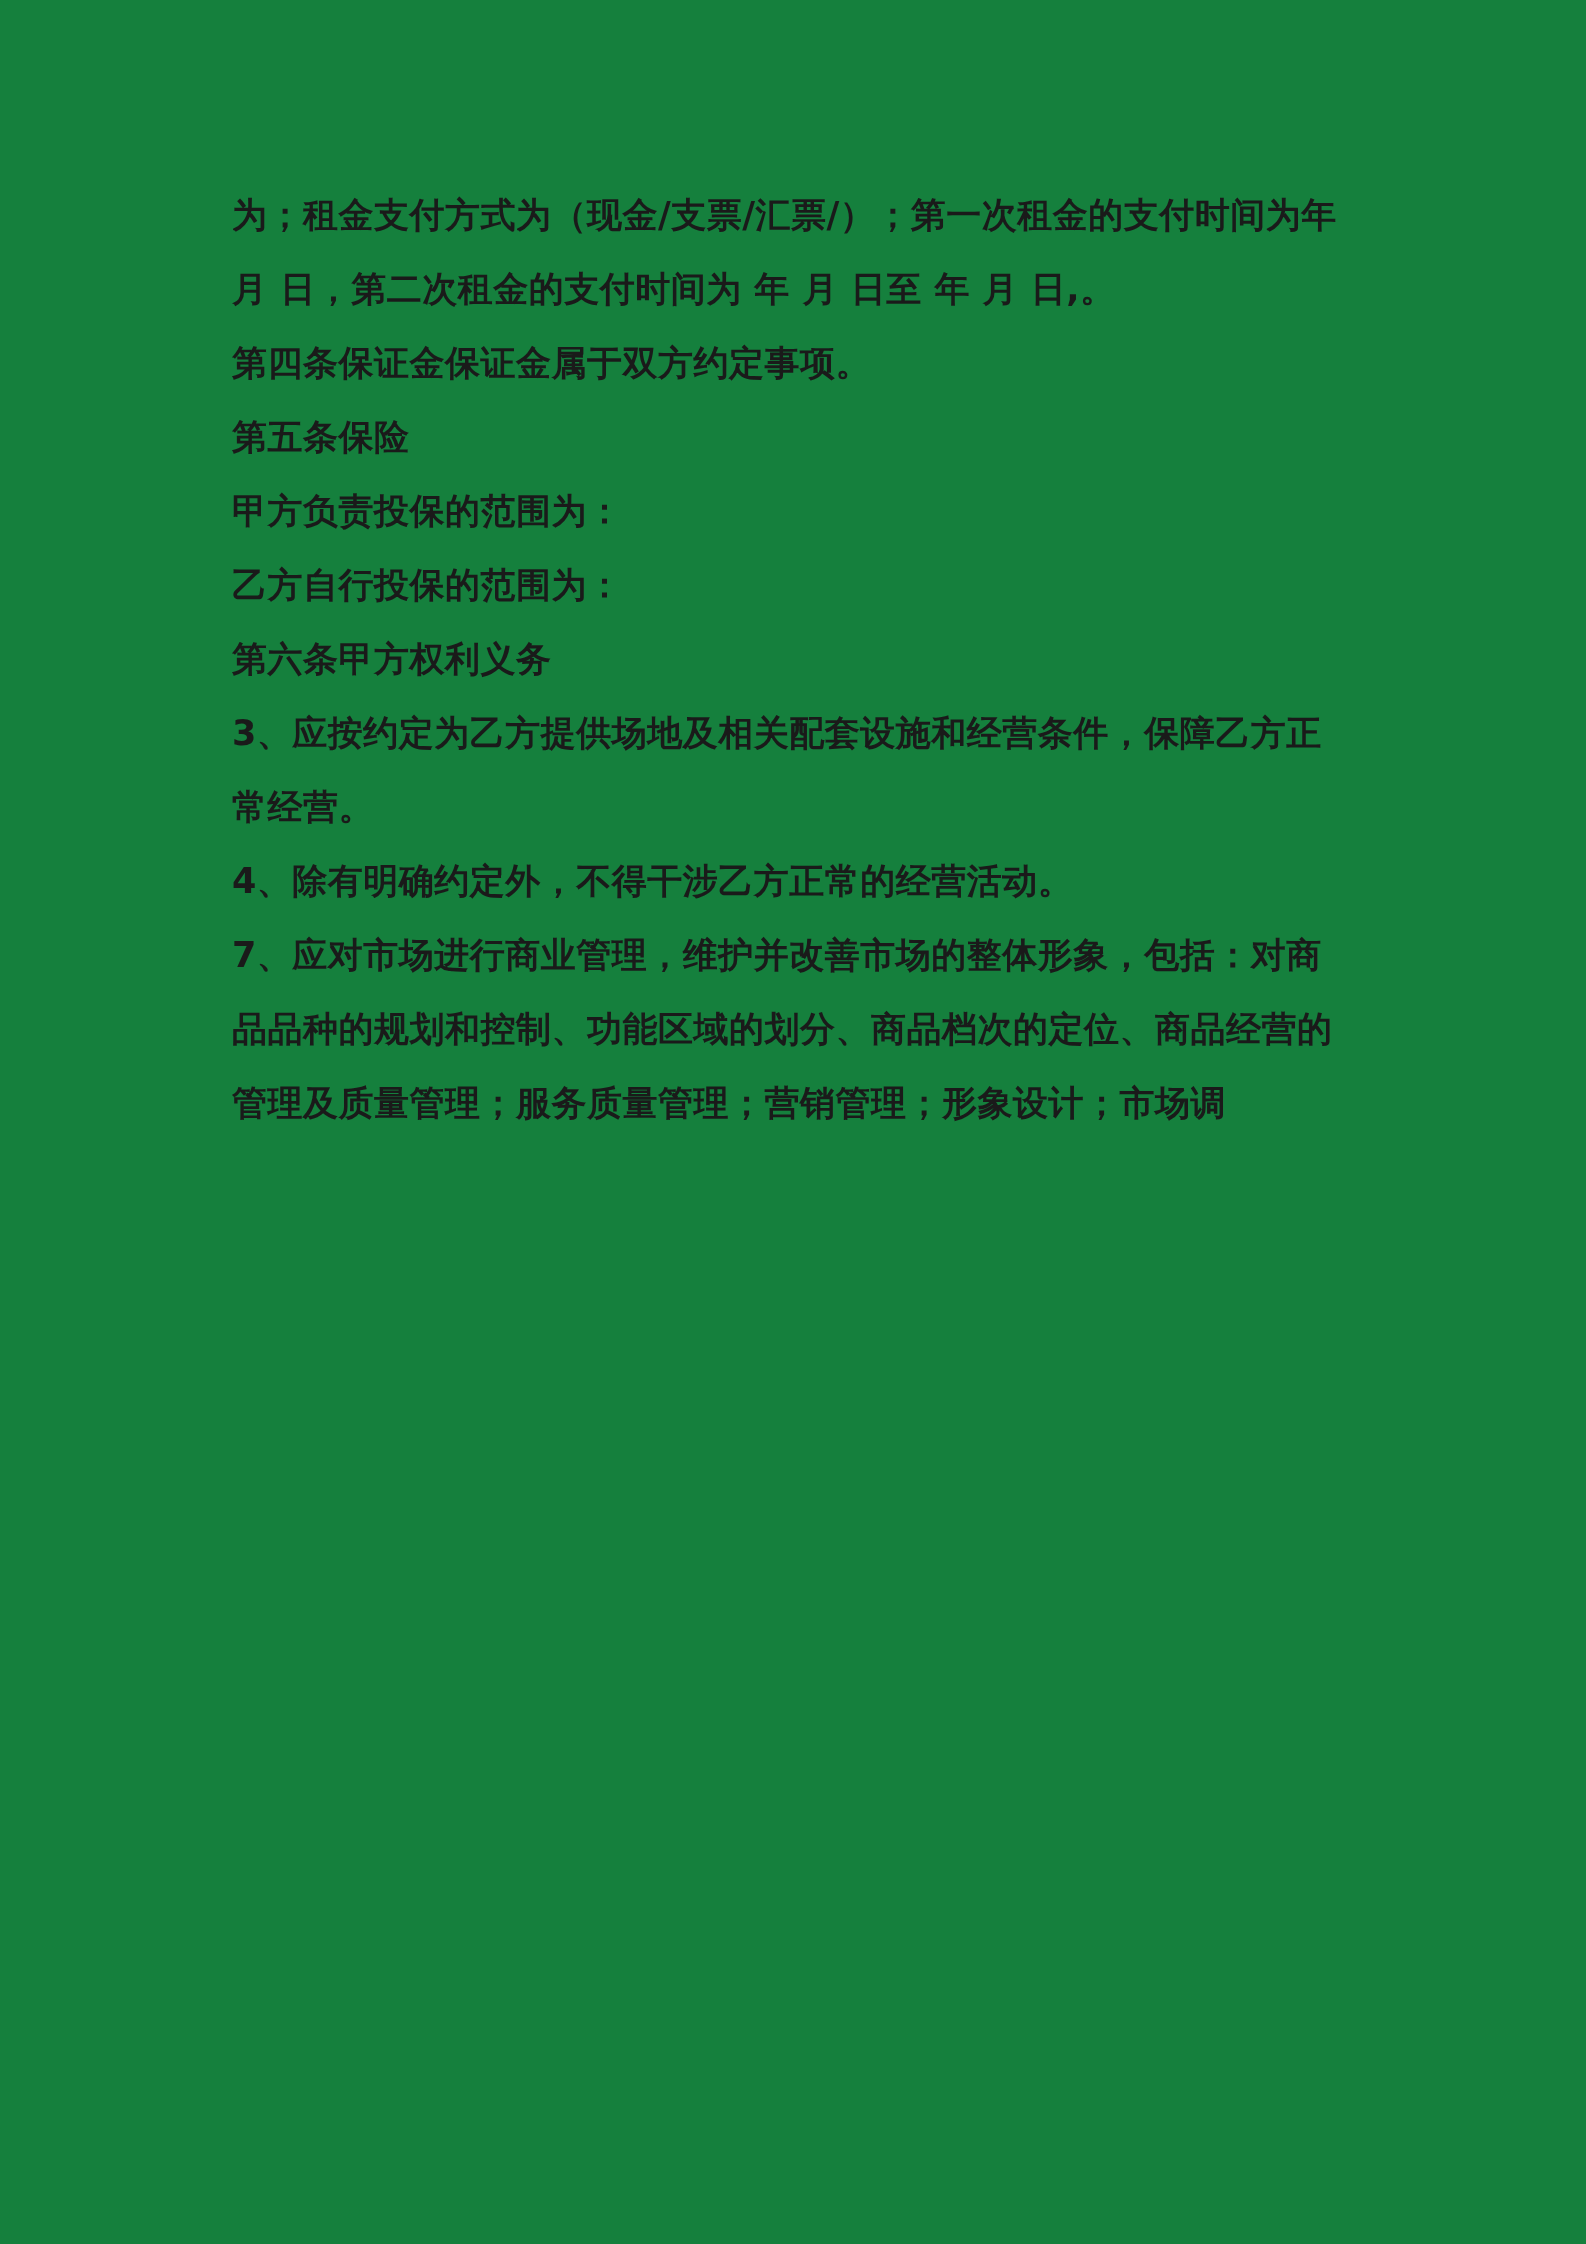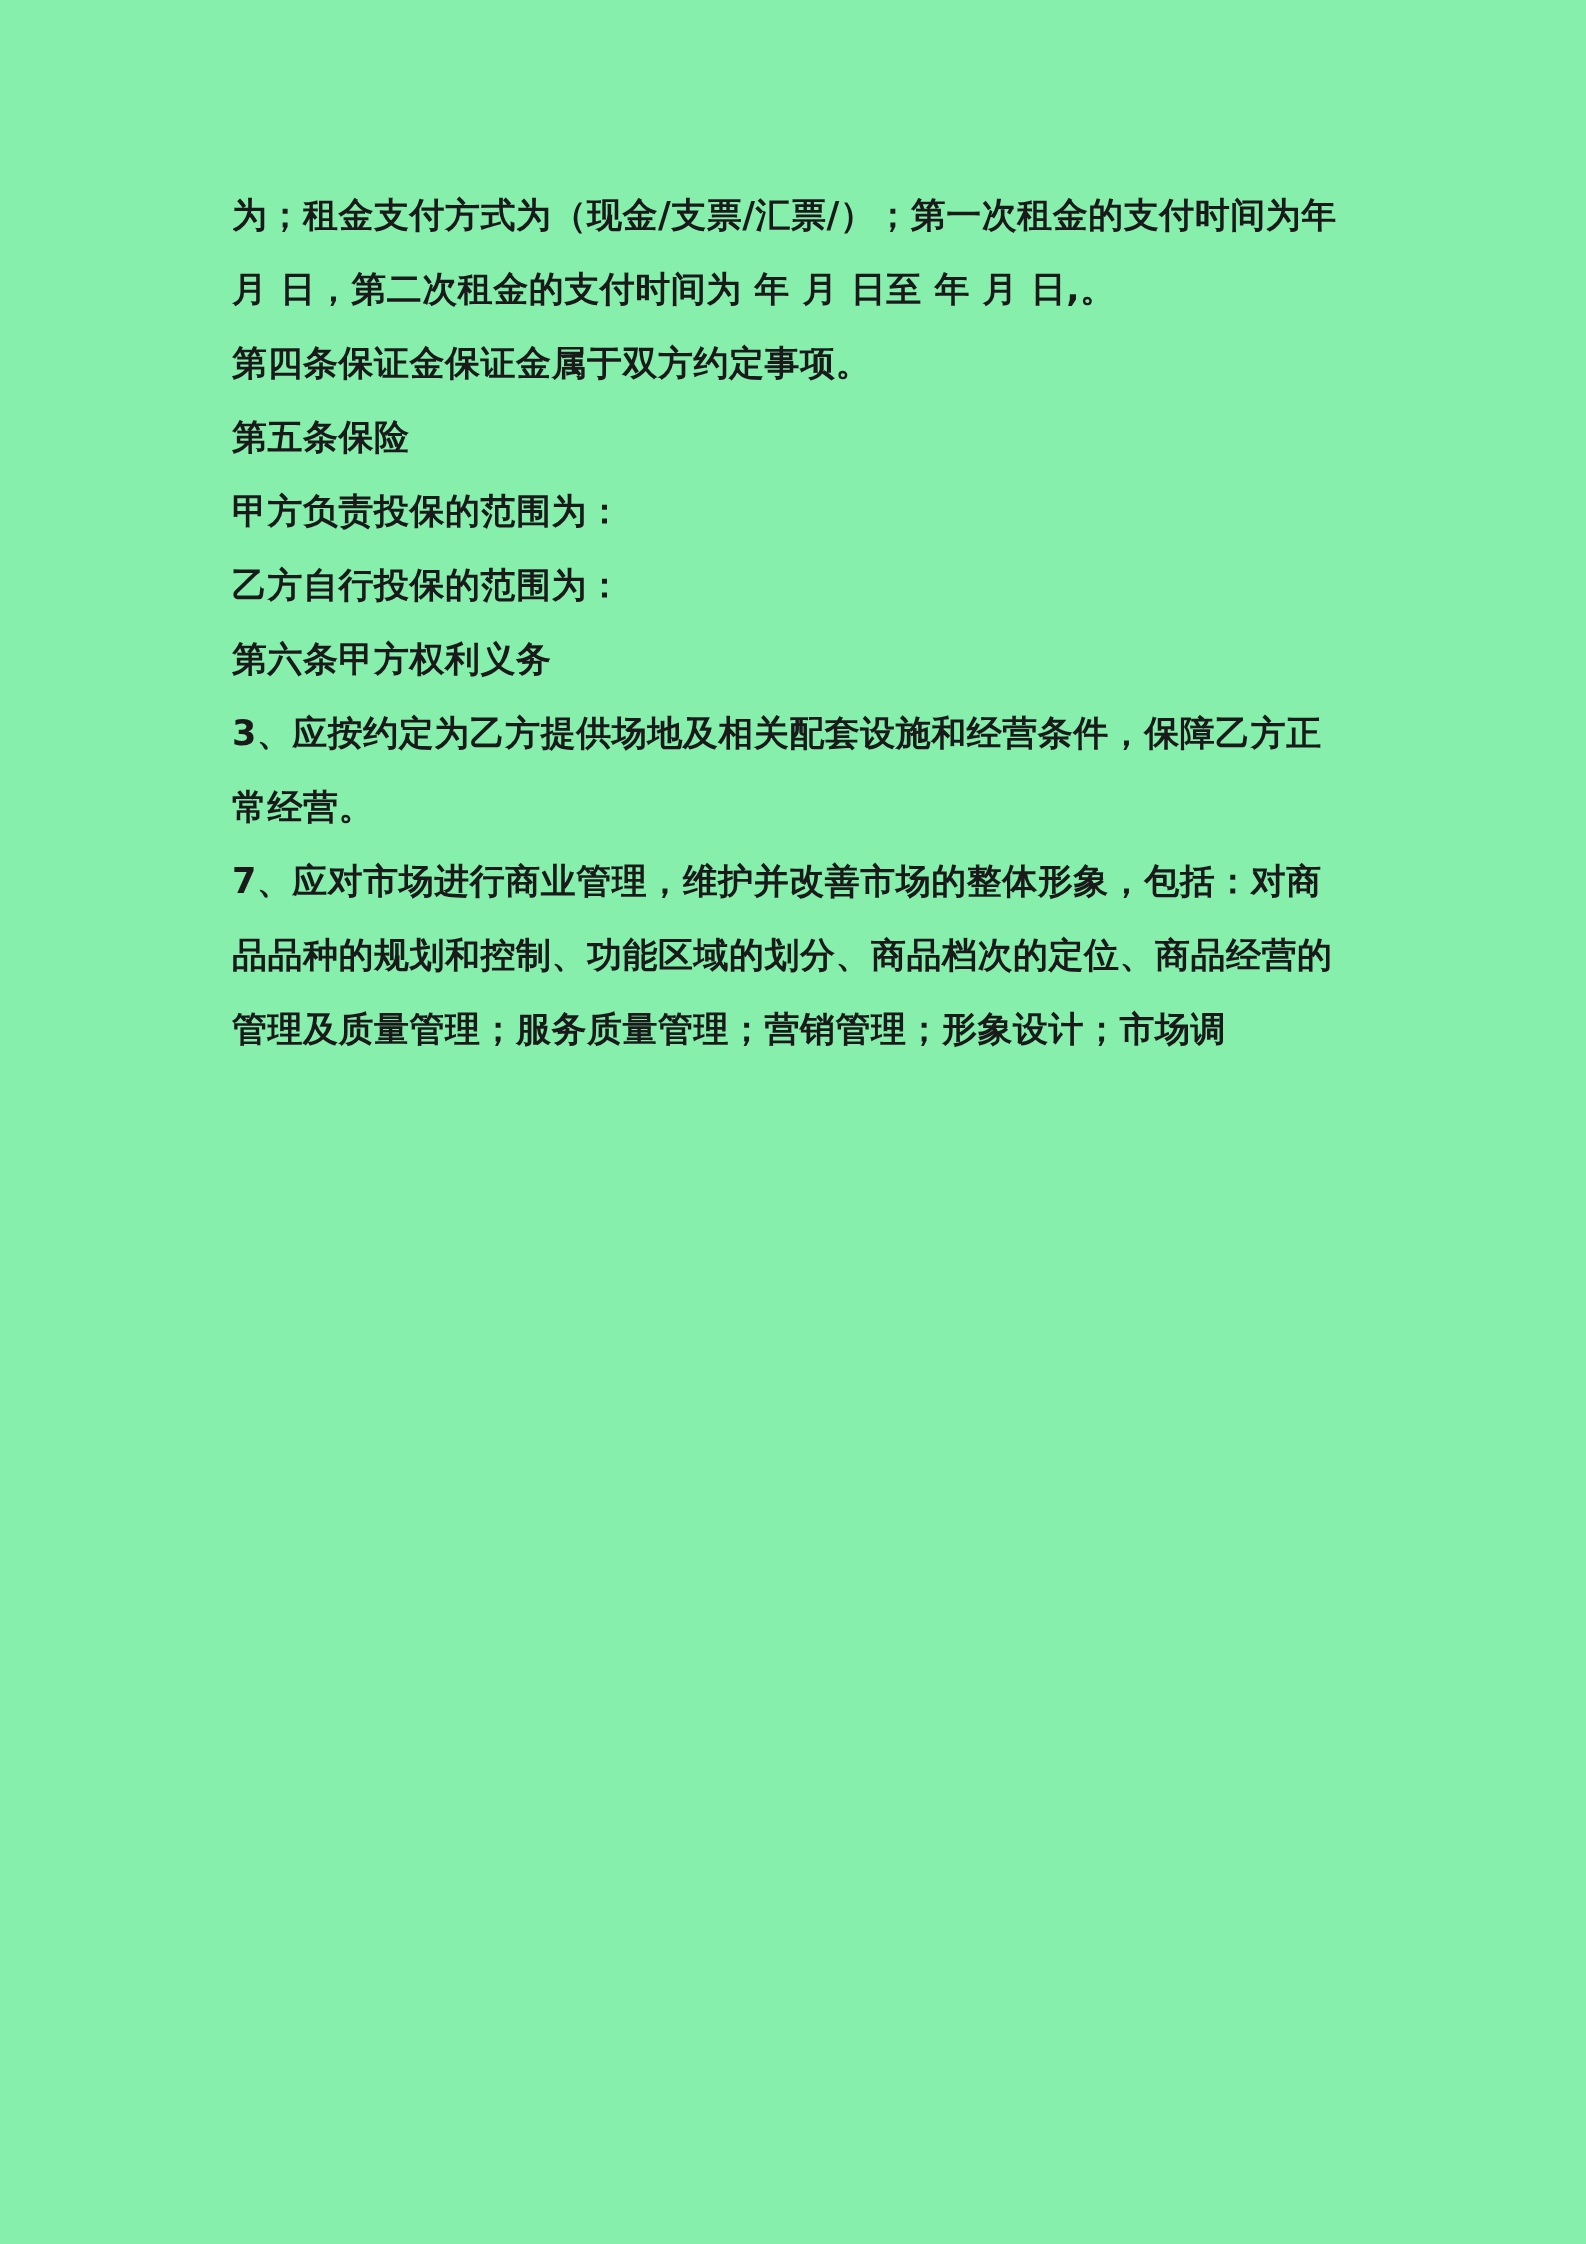--- a/index.html
+++ b/index.html
@@ -7,21 +7,21 @@
     margin: 0;
     padding: 0;
     background: #ffffff;
   }
   body {
     font-family: "DejaVu Sans", "Liberation Sans", sans-serif;
   }
   .page {
     width: 1586px;
     height: 2244px;
-    background: #86efac;
+    background: #15803d;
     position: relative;
     box-sizing: border-box;
     overflow: hidden;
   }
   .content {
     position: absolute;
     left: 232px;
     top: 178px;
     width: 1120px;
   }
@@ -42,15 +42,16 @@
 
 <div class="page">
   <div class="content">
     <p class="para">为；租金支付方式为（现金/支票/汇票/）；第一次租金的支付时间为年 月 日，第二次租金的支付时间为 年 月 日至 年 月 日,。</p>
     <p class="para">第四条保证金保证金属于双方约定事项。</p>
     <p class="para">第五条保险</p>
     <p class="para">甲方负责投保的范围为：</p>
     <p class="para">乙方自行投保的范围为：</p>
     <p class="para">第六条甲方权利义务</p>
     <p class="para">3、应按约定为乙方提供场地及相关配套设施和经营条件，保障乙方正常经营。</p>
+    <p class="para">4、除有明确约定外，不得干涉乙方正常的经营活动。</p>
     <p class="para">7、应对市场进行商业管理，维护并改善市场的整体形象，包括：对商品品种的规划和控制、功能区域的划分、商品档次的定位、商品经营的管理及质量管理；服务质量管理；营销管理；形象设计；市场调</p>
   </div>
 </div>
 
 </body></html>

